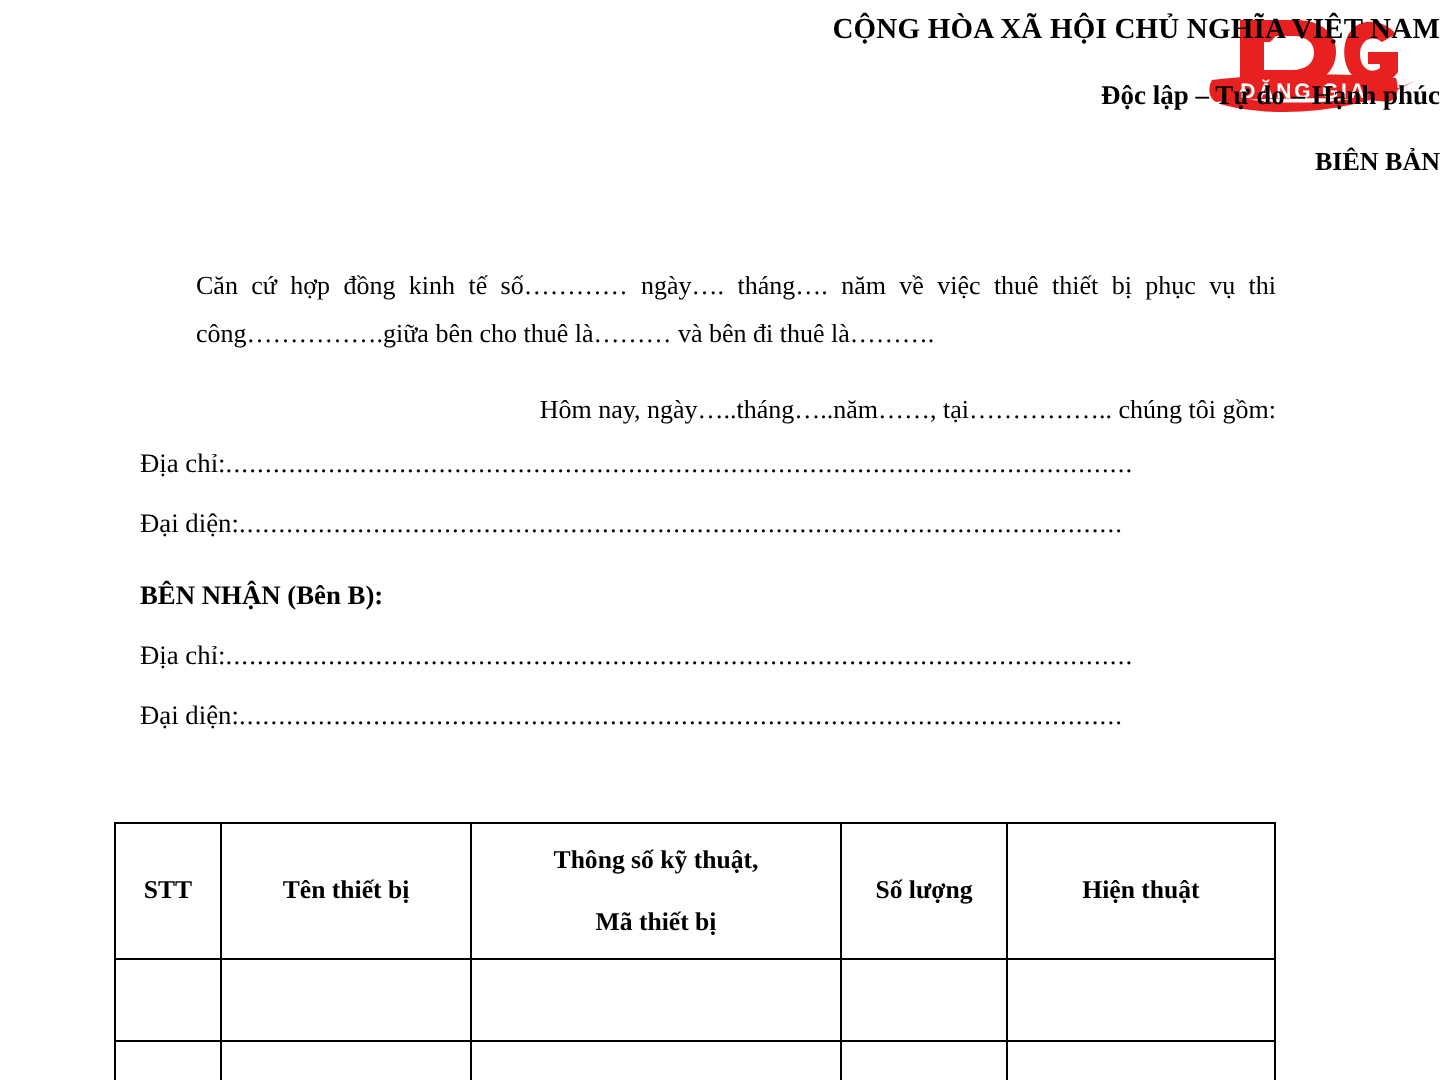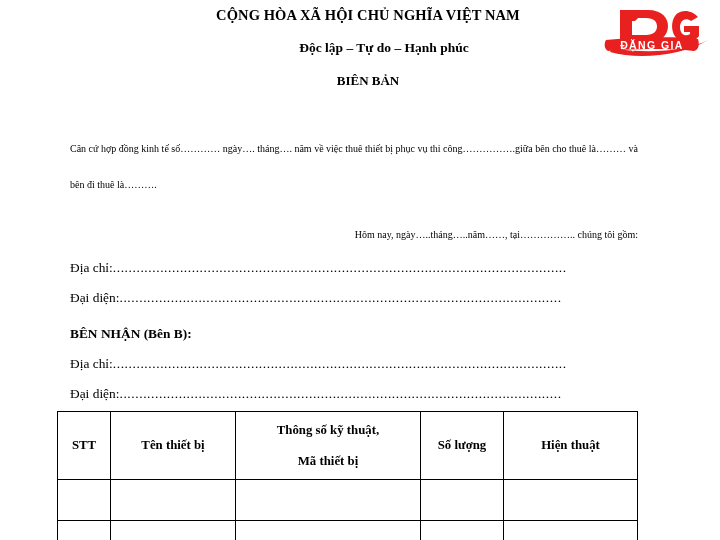--- a/index.html
+++ b/index.html
@@ -31,21 +31,21 @@
     height: 58px;
   }
   .logo svg { display: block; }
 
   
   .header {
     position: absolute;
     left: 16px;
     right: 0;
     top: 8px;
-    text-align: center;
+    text-align: right;
   }
   .h-nation {
     font-weight: bold;
     font-size: 14.5px;
     letter-spacing: 0.1px;
     line-height: 1.1;
   }
   .h-motto {
     font-weight: bold;
     font-size: 13.5px;
@@ -67,24 +67,25 @@
   }
 
   
   .body-wrap {
     position: absolute;
     left: 70px;
     right: 82px;
     top: 131px;
   }
   .para {
-    font-size: 10px;
-    line-height: 36px;
+    font-size: 13px;
+    line-height: 24px;
     text-align: justify;
     text-justify: inter-word;
+    margin-left: 28px;
   }
   .para.single { text-align: right; }
   .para-gap { height: 14px; }
 
   .sec-head {
     font-weight: bold;
     font-size: 13.4px;
     line-height: 30px;
     margin-top: 6px;
   }

